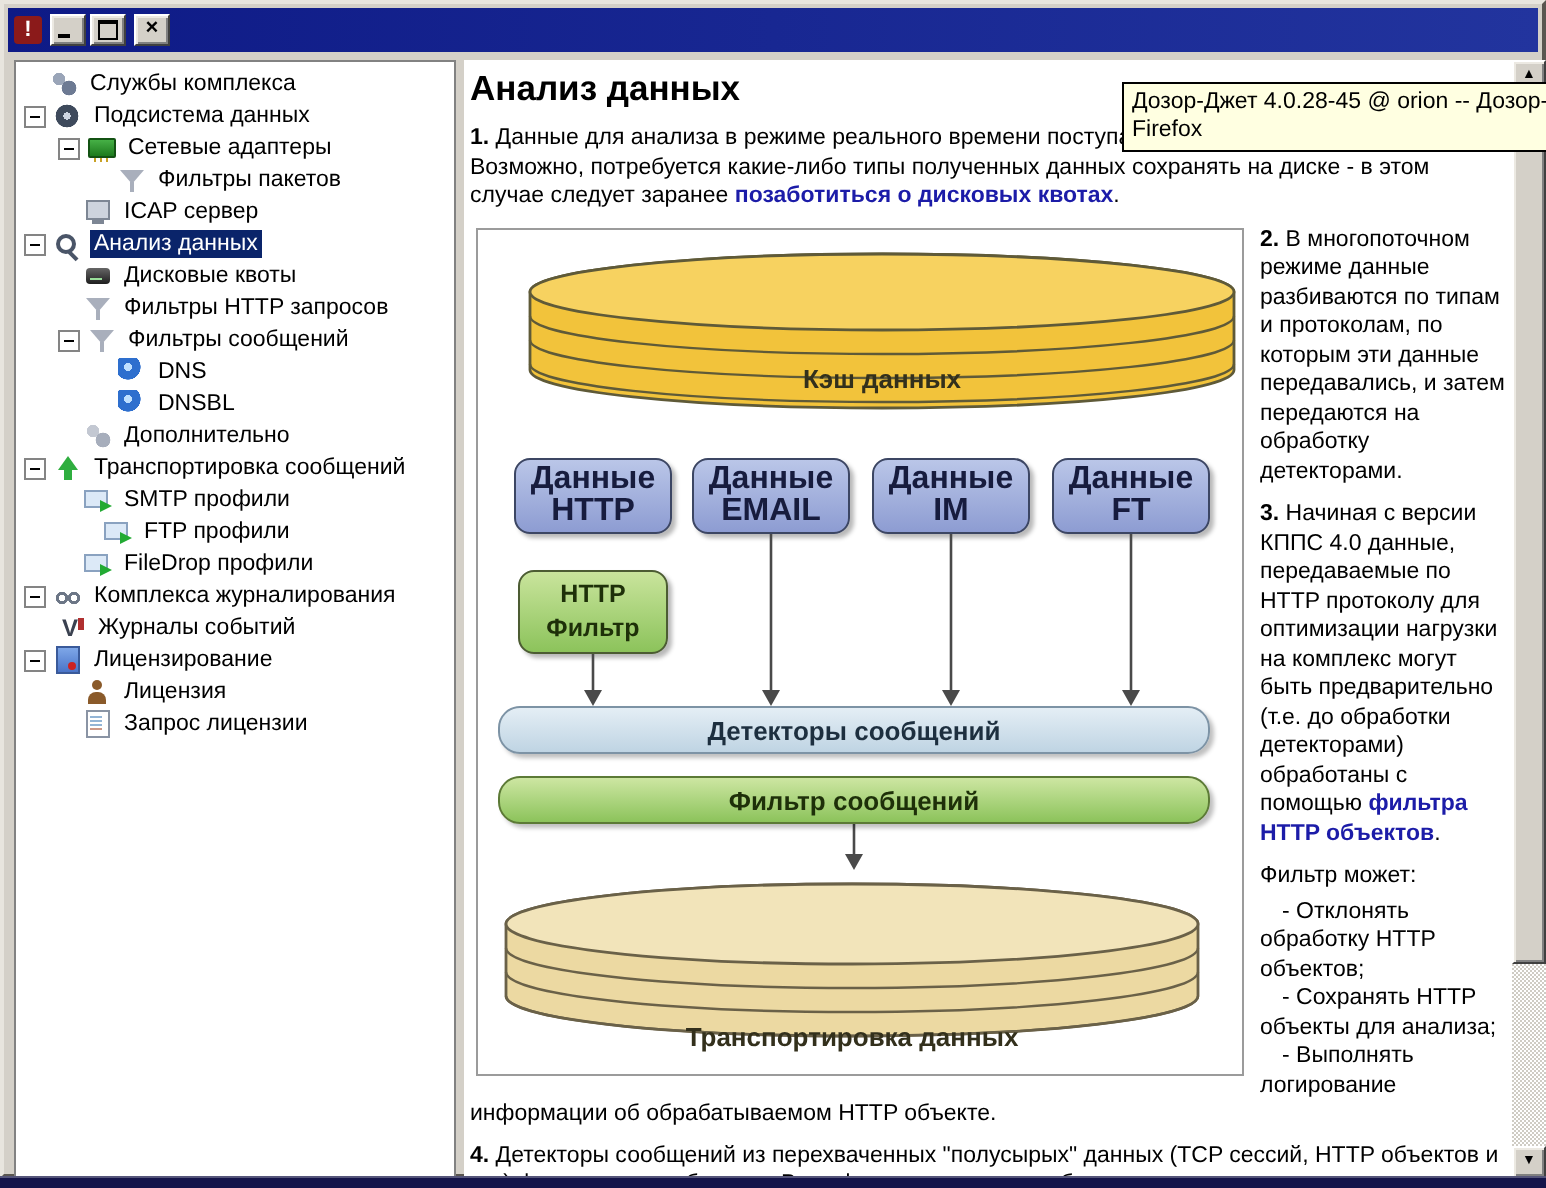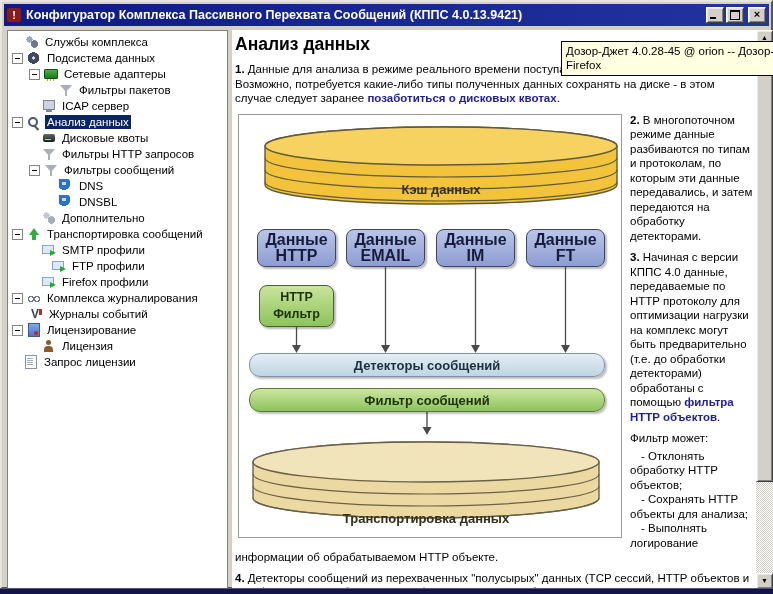--- a/index.html
+++ b/index.html
@@ -103,21 +103,20 @@
     padding:2px 4px 3px 4px;font-size:11.5px;line-height:14px;color:#000;white-space:nowrap;}
   
   .taskbar-edge{position:absolute;left:0;right:0;bottom:0;height:5px;background:#14144a;border-top:1px solid #55557a;}
 </style>
 </head>
 <body>
 
 <div class="win">
   <div class="titlebar">
     <div class="title-icon">!</div>
-    <div class="title-text">Конфигуратор Комплекса Пассивного Перехвата Сообщений (КППС 4.0.13.9421)</div>
     <div class="winbtns">
       <div class="wbtn">
           <span class="g-min"></span>
         </div>
       <div class="wbtn">
           <span class="g-max"></span>
         </div>
       <div class="wbtn close">
           <span class="g-x">×</span>
         </div>
@@ -196,21 +195,21 @@
         <span class="tl">SMTP профили</span>
       </div>
       <div class="trow" style="padding-left: 31px;">
         <span class="exp-sp"></span>
         <span class="ti i-ftp-profile"></span>
         <span class="tl">FTP профили</span>
       </div>
       <div class="trow" style="padding-left: 21px;">
         <span class="exp-sp"></span>
         <span class="ti i-filedrop-profile"></span>
-        <span class="tl">Firefox профили</span>
+        <span class="tl">FileDrop профили</span>
       </div>
       <div class="trow" style="padding-left: 4px;">
         <span class="exp"></span>
         <span class="ti i-journaling"></span>
         <span class="tl">Комплекса журналирования</span>
       </div>
       <div class="trow" style="padding-left: 8px;">
         <span class="exp-sp"></span>
         <span class="ti i-event-log"></span>
         <span class="tl">Журналы событий</span>
@@ -218,21 +217,21 @@
       <div class="trow" style="padding-left: 4px;">
         <span class="exp"></span>
         <span class="ti i-licensing"></span>
         <span class="tl">Лицензирование</span>
       </div>
       <div class="trow" style="padding-left: 21px;">
         <span class="exp-sp"></span>
         <span class="ti i-license"></span>
         <span class="tl">Лицензия</span>
       </div>
-      <div class="trow" style="padding-left: 3px;">
+      <div class="trow" style="padding-left: 21px;">
         <span class="exp-sp"></span>
         <span class="ti i-license-request"></span>
         <span class="tl">Запрос лицензии</span>
       </div>
     </div>
 
   <div class="content">
     <h1>Анализ данных</h1>
     <p class="p"><span class="b">1. </span><span>Данные для анализа в режиме реального времени поступают в кэш оперативной памяти. Возможно, потребуется какие-либо типы полученных данных сохранять на диске - в этом случае следует заранее </span><span class="lnk">позаботиться о дисковых квотах</span><span>.</span></p>
     <div class="flow">

